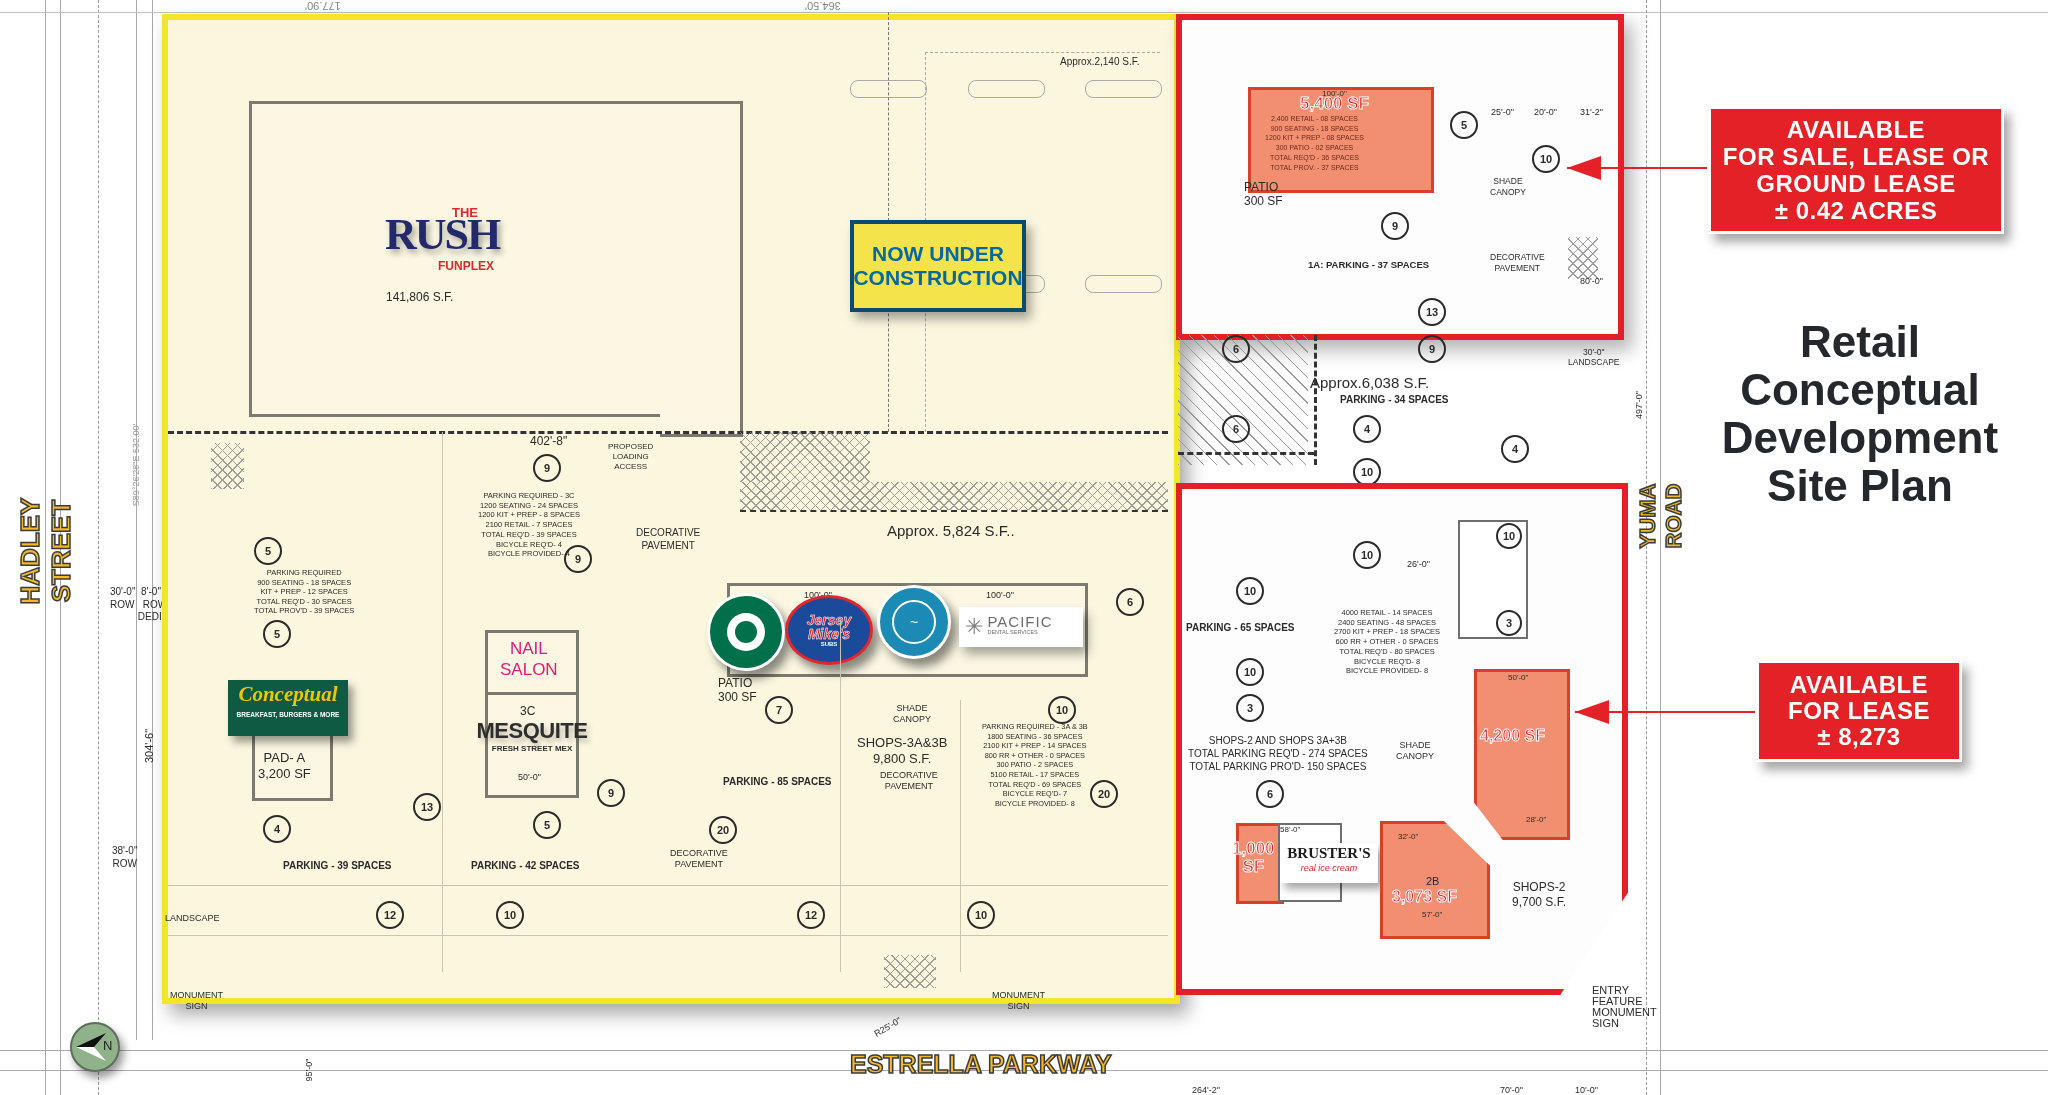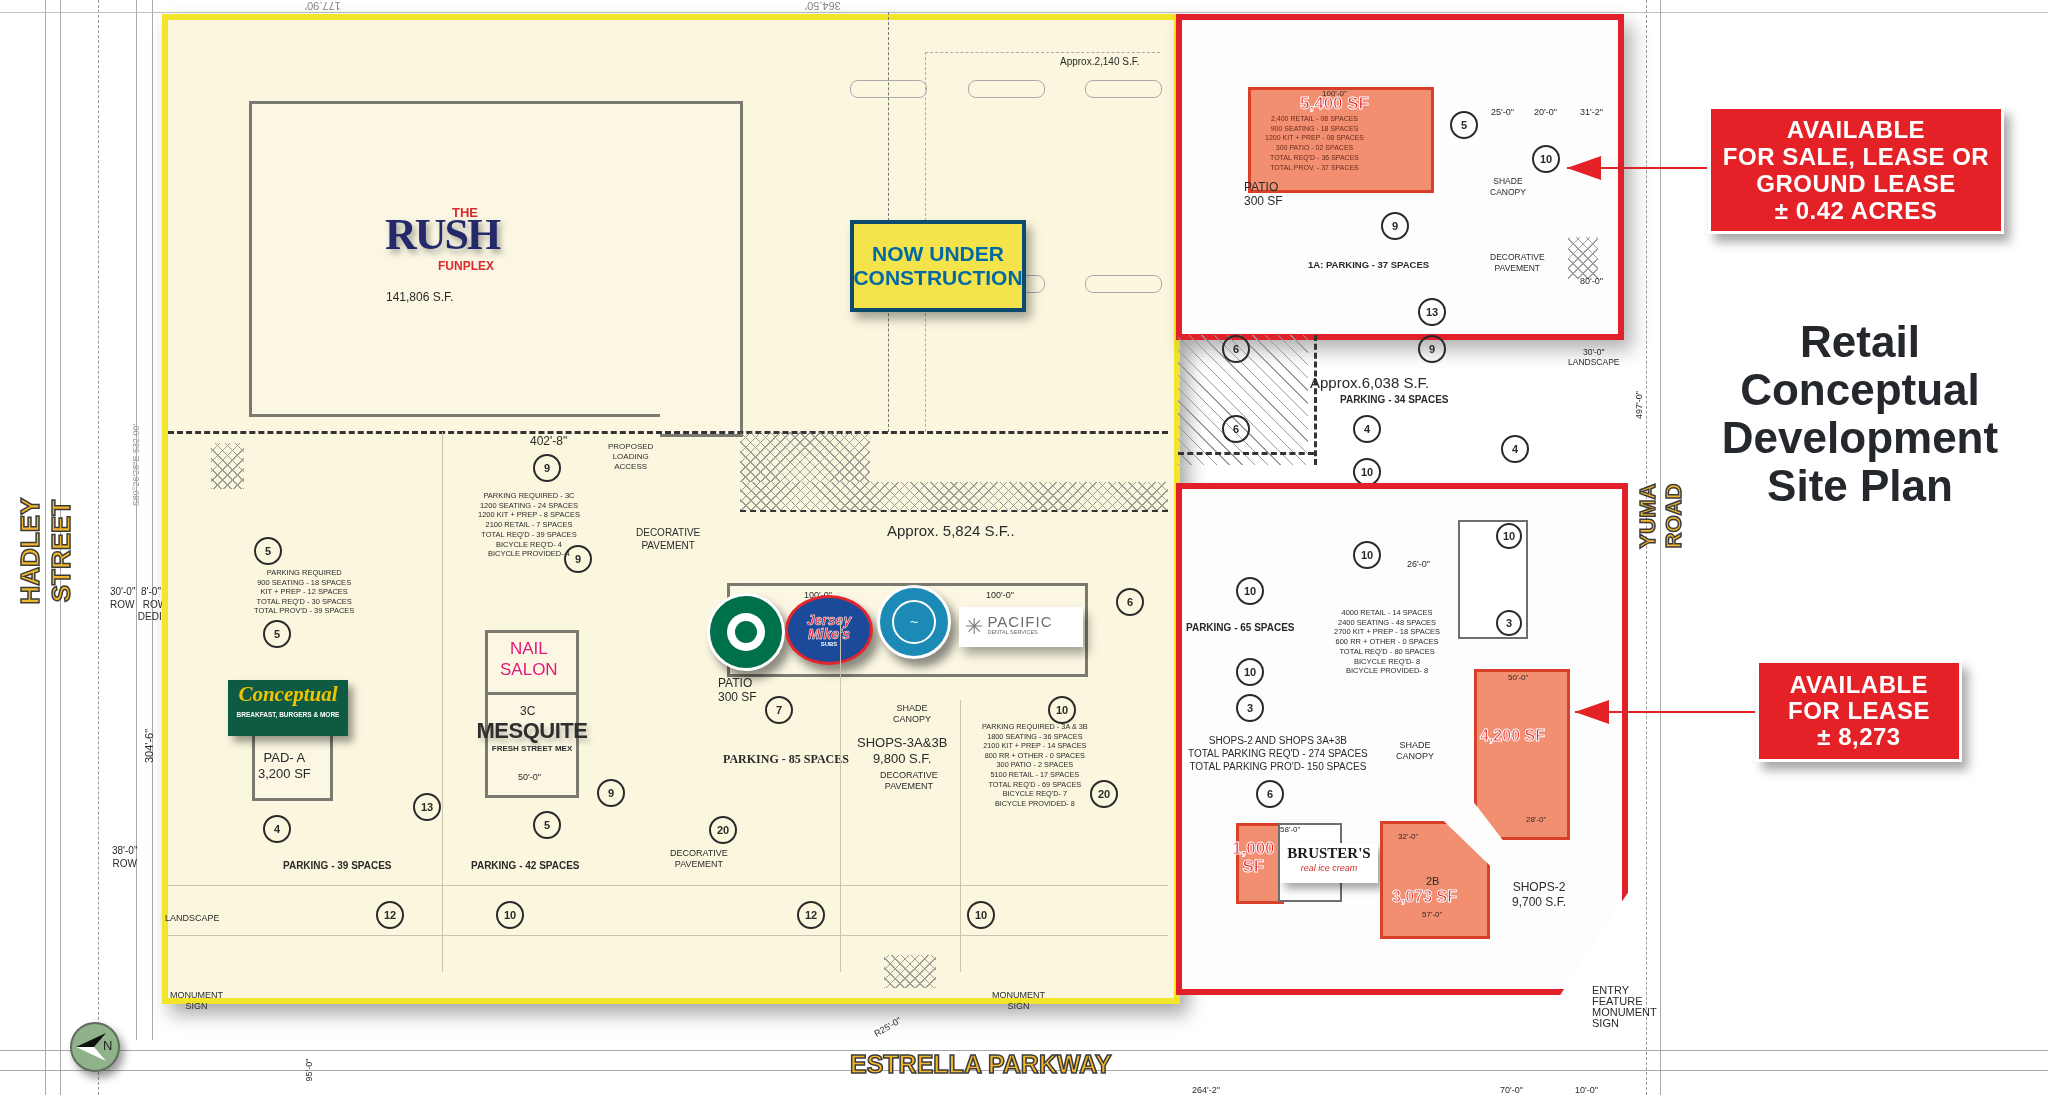--- a/index.html
+++ b/index.html
@@ -180,21 +180,21 @@
   <span>TOTAL REQ'D - 69 SPACES</span><br>
   <span>BICYCLE REQ'D- 7</span><br>
   <span>BICYCLE PROVIDED- 8</span>
 </div>
 <div class="lbl-c" style="left:670px;top:848px;font-size:9px;line-height:11px;">
   <span>DECORATIVE</span><br><span>PAVEMENT</span>
 </div>
 
 <div class="parklbl" style="left:283px;top:860px;font-size:10px;">PARKING - 39 SPACES</div>
 <div class="parklbl" style="left:471px;top:860px;font-size:10px;">PARKING - 42 SPACES</div>
-<div class="parklbl" style="left:723px;top:752px;font-size:12px;font-family:Liberation Serif, serif;">PARKING - 85 SPACES</div>
+<div class="parklbl" style="left:723px;top:776px;font-size:10px;">PARKING - 85 SPACES</div>
 
 <div class="num" style="left:254px;top:537px;width:24px;height:24px;font-size:11px;">5</div>
 <div class="num" style="left:263px;top:620px;width:24px;height:24px;font-size:11px;">5</div>
 <div class="num" style="left:263px;top:815px;width:24px;height:24px;font-size:11px;">4</div>
 <div class="num" style="left:413px;top:793px;width:24px;height:24px;font-size:11px;">13</div>
 <div class="num" style="left:376px;top:901px;width:24px;height:24px;font-size:11px;">12</div>
 <div class="num" style="left:533px;top:454px;width:24px;height:24px;font-size:11px;">9</div>
 <div class="num" style="left:564px;top:545px;width:24px;height:24px;font-size:11px;">9</div>
 <div class="num" style="left:597px;top:779px;width:24px;height:24px;font-size:11px;">9</div>
 <div class="num" style="left:533px;top:811px;width:24px;height:24px;font-size:11px;">5</div>

